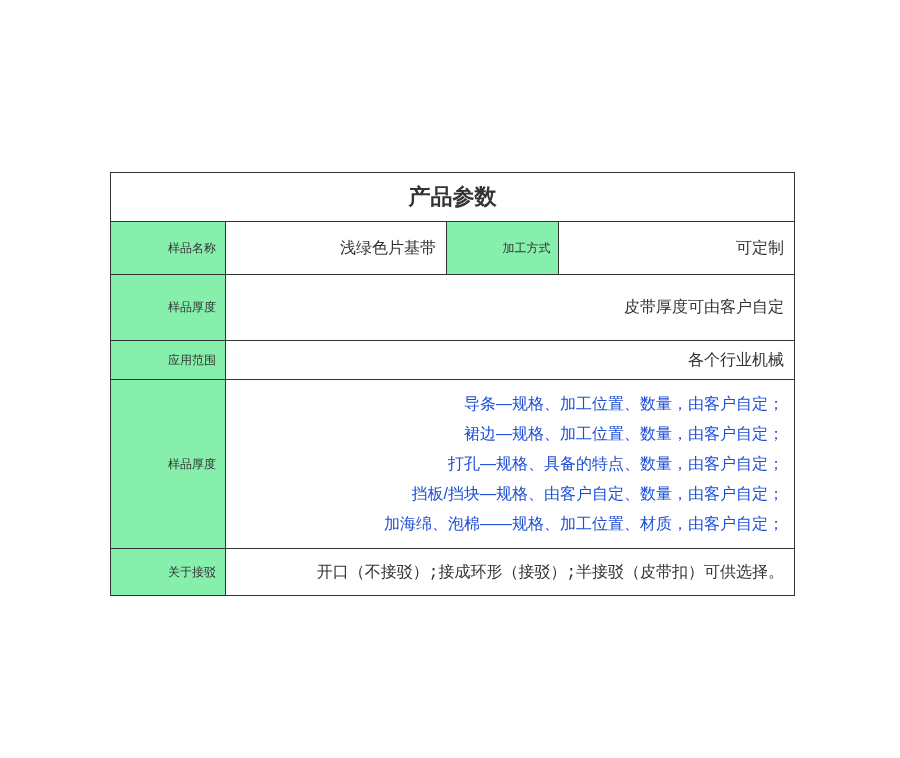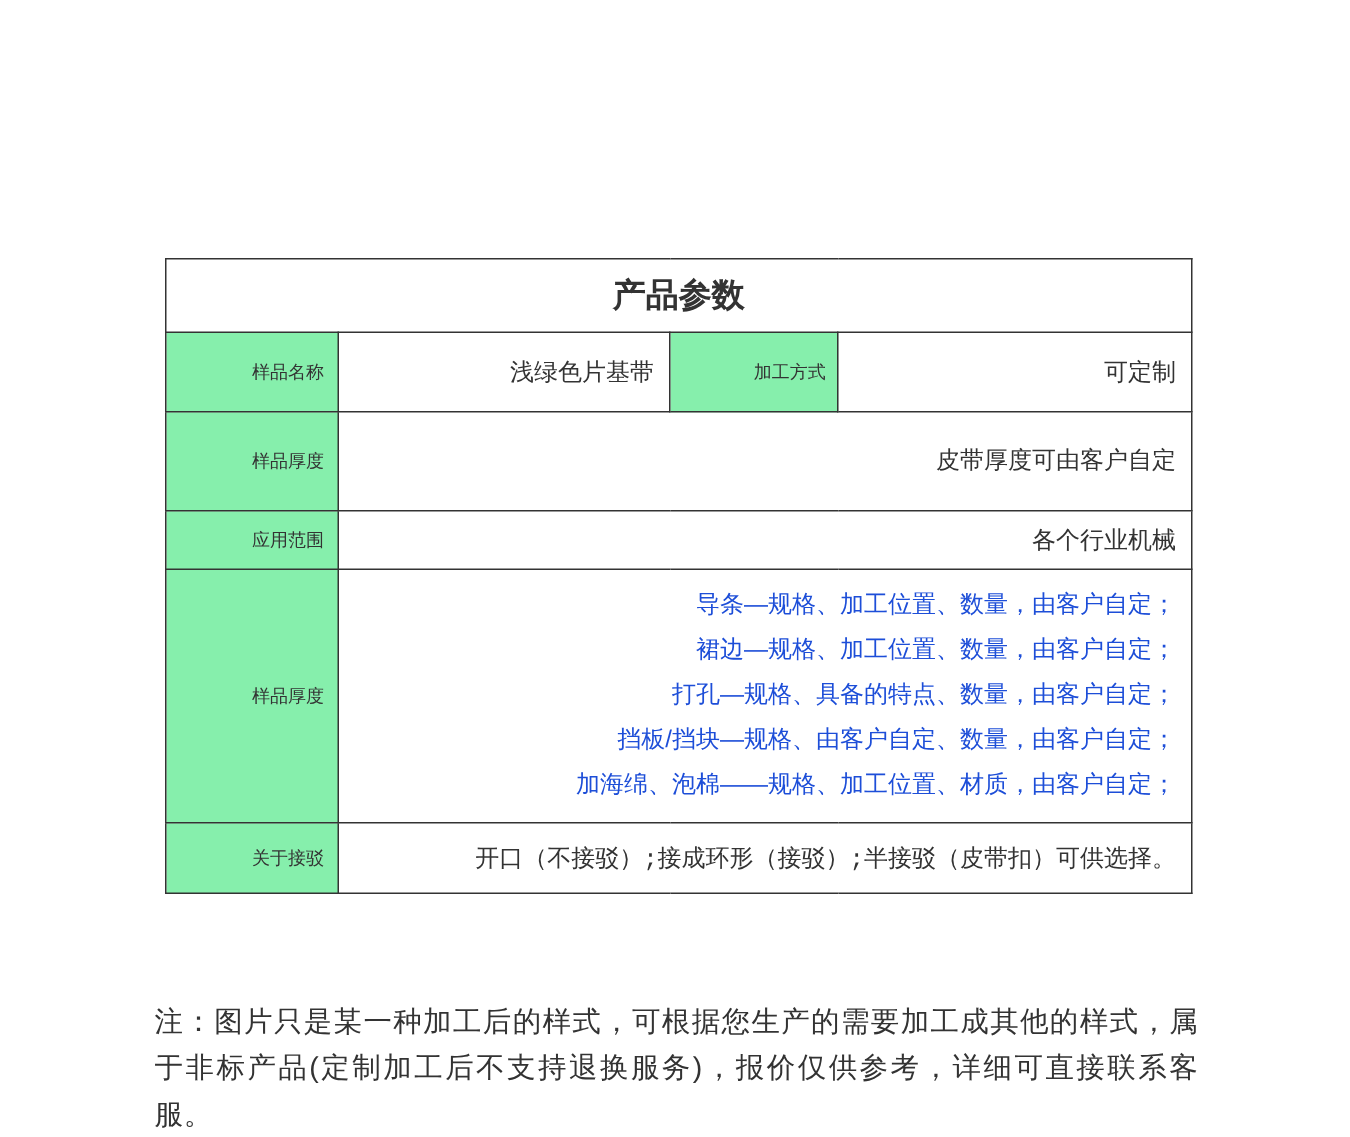--- a/index.html
+++ b/index.html
@@ -130,15 +130,14 @@
         <div class="proc-line">加海绵、泡棉——规格、加工位置、材质，由客户自定；</div>
       </td>
     </tr>
     <tr class="r6">
       <td class="label">关于接驳</td>
       <td class="value" colspan="3">开口（不接驳）;接成环形（接驳）;半接驳（皮带扣）可供选择。</td>
     </tr>
   </tbody>
     </table>
 
-  <p class="note">注：图片只是某一种加工后的样式，可根据您生产的需要加工成其他的样式，属于非标产品(定制加工后不支持退换服务)，报价仅供参考，详细可直接联系客服。</p>
 
 </div>
 
 </body></html>

